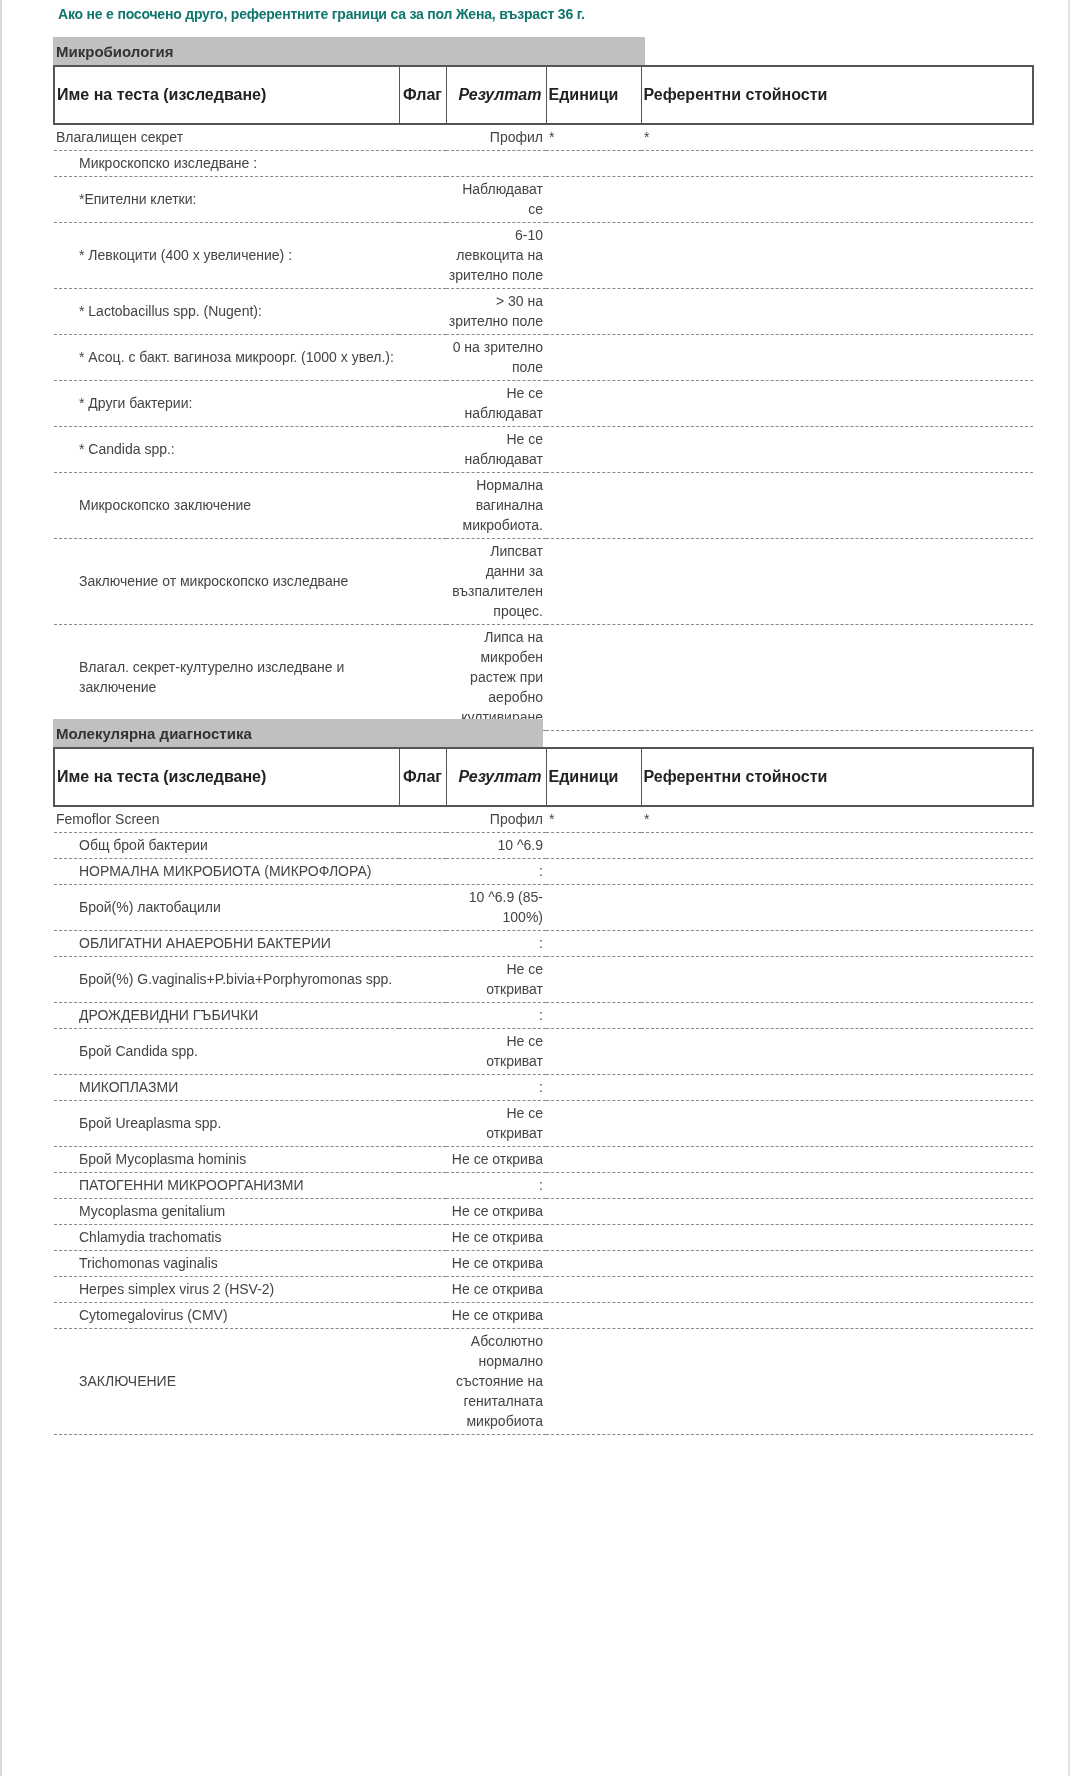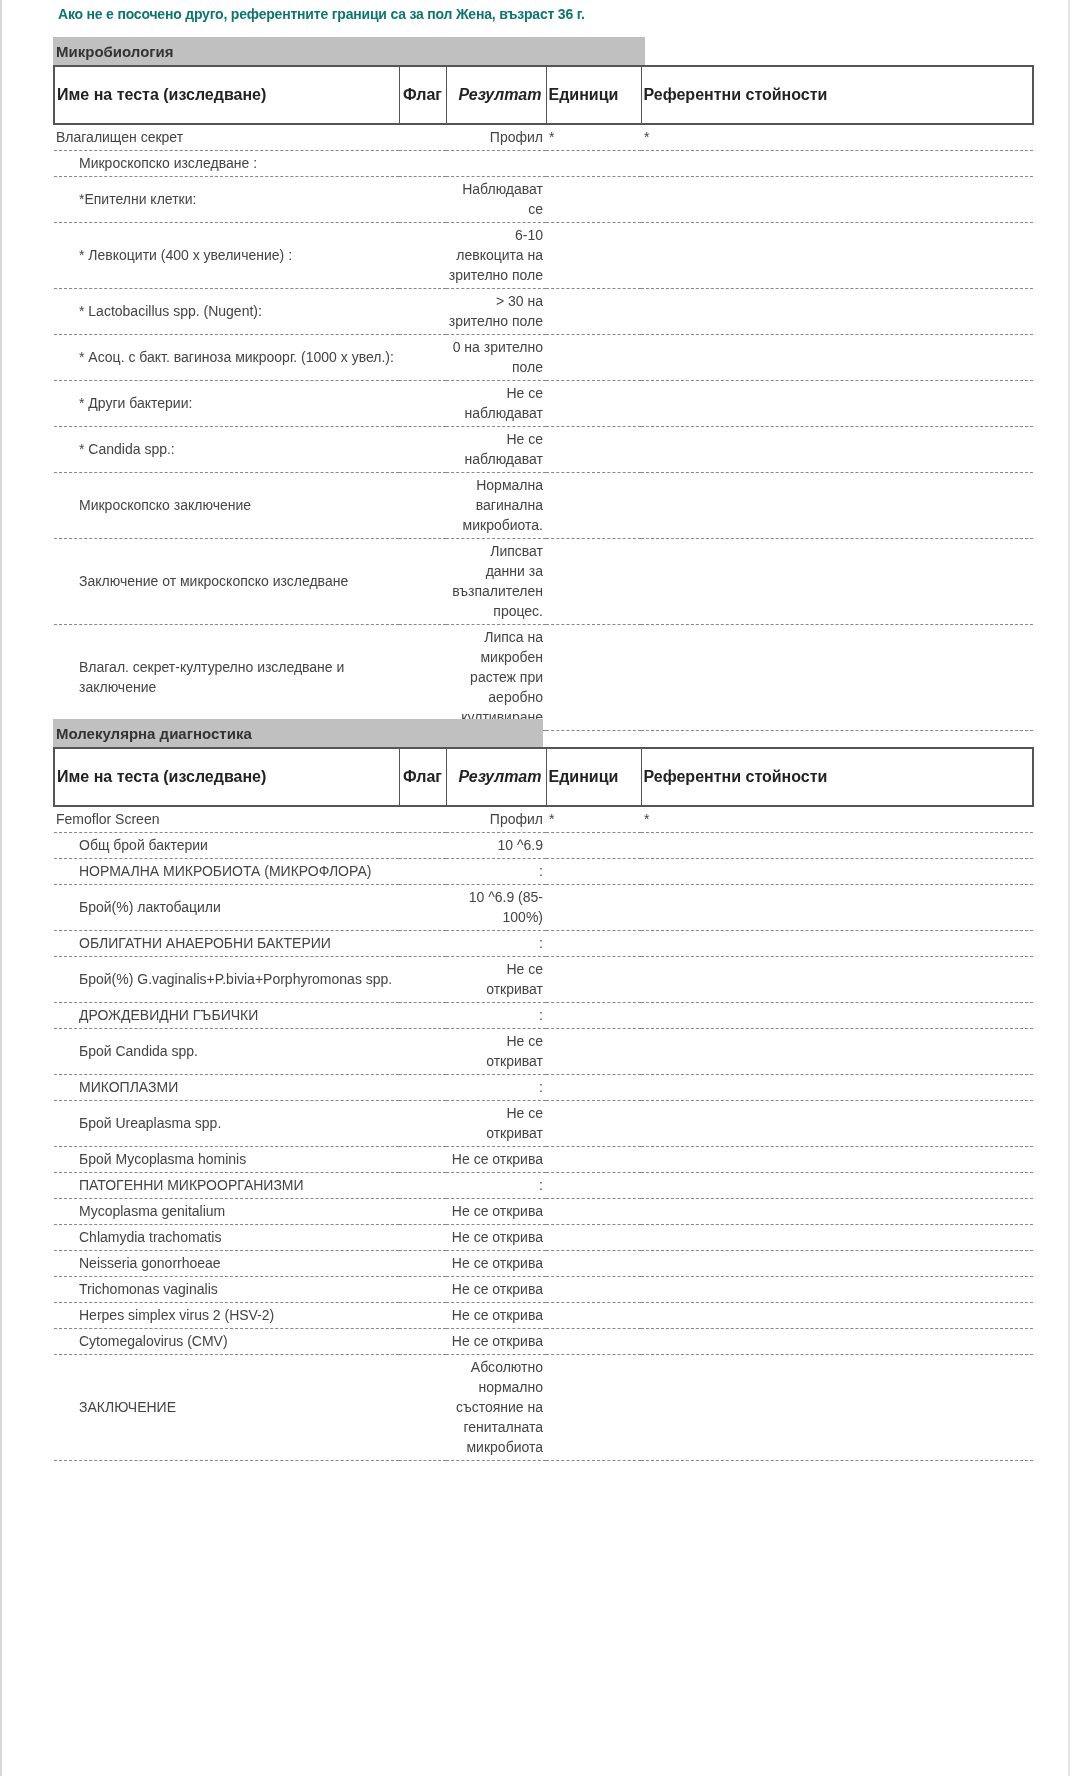--- a/index.html
+++ b/index.html
@@ -267,27 +267,20 @@
           <td class="ref"></td>
         </tr>
         <tr class="sub">
           <td class="name">Chlamydia trachomatis</td>
           <td class="flag"></td>
           <td class="res">Не се открива</td>
           <td class="units"></td>
           <td class="ref"></td>
         </tr>
         <tr class="sub">
-          <td class="name">Neisseria gonorrhoeae</td>
-          <td class="flag"></td>
-          <td class="res">Не се открива</td>
-          <td class="units"></td>
-          <td class="ref"></td>
-        </tr>
-        <tr class="sub">
           <td class="name">Trichomonas vaginalis</td>
           <td class="flag"></td>
           <td class="res">Не се открива</td>
           <td class="units"></td>
           <td class="ref"></td>
         </tr>
         <tr class="sub">
           <td class="name">Herpes simplex virus 2 (HSV-2)</td>
           <td class="flag"></td>
           <td class="res">Не се открива</td>

